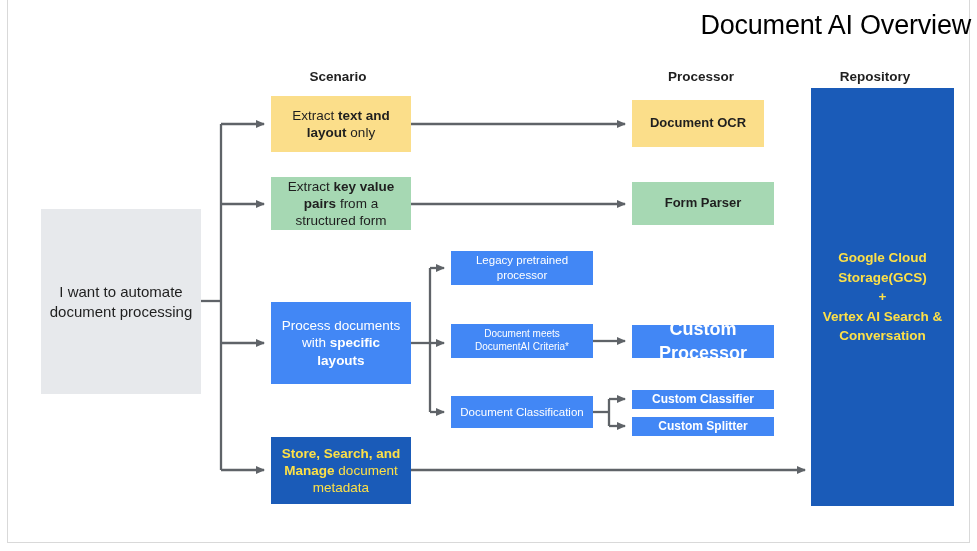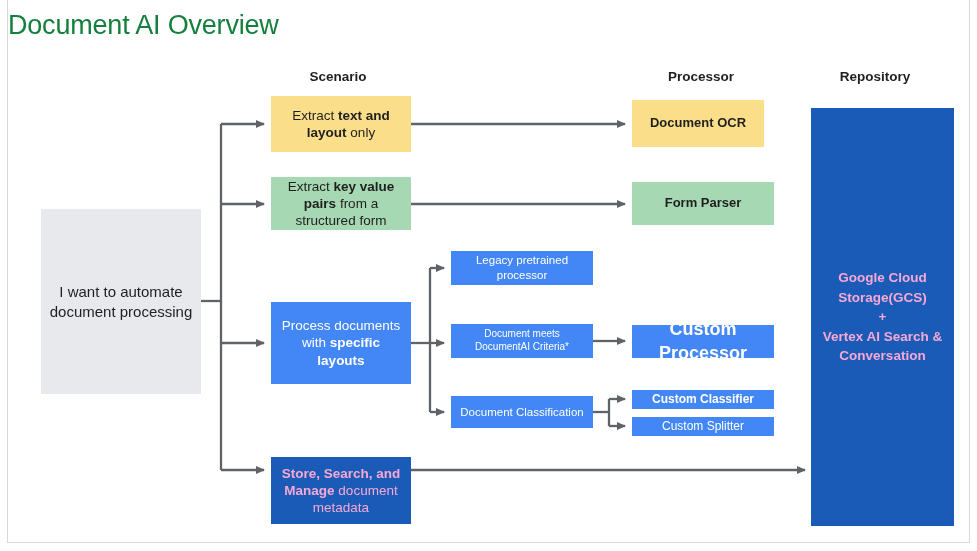--- a/index.html
+++ b/index.html
@@ -15,23 +15,23 @@
     background:#ffffff;
     border:1px solid #d9d9d9;
     border-top:none;
     box-sizing:border-box;
   }
   .abs{position:absolute;box-sizing:border-box;}
 
   
   #title{
     left:0;top:10px;width:963px;
-    text-align:left;
+    text-align:right;
     font-size:27px;
-    color:#15803d;
+    color:#000000;
     letter-spacing:-0.2px;
   }
 
   
   .col-head{
     font-size:13.5px;font-weight:bold;color:#1f1f1f;
     text-align:center;
   }
   #head-scenario{left:255px;top:69px;width:150px;}
   #head-processor{left:613px;top:69px;width:160px;}
@@ -41,21 +41,21 @@
   .node{
     display:flex;align-items:center;justify-content:center;
     text-align:center;
     line-height:1.28;
   }
   .node b{font-weight:bold;}
 
   .yellow{background:#FBDE8A;color:#1f1f1f;}
   .green{background:#A6D8B3;color:#1f1f1f;}
   .blue{background:#4287F5;color:#ffffff;}
-  .darkblue{background:#1A5BB8;color:#f9a8d4;margin-top:20px;}
+  .darkblue{background:#1A5BB8;color:#fde047;}
   .grey{background:#E7E9EC;color:#1f1f1f;}
 
   
   #start{
     left:33px;top:209px;width:160px;height:185px;
     font-size:15px;
   }
   #sc-ocr{
     left:263px;top:96px;width:140px;height:56px;
     font-size:13.5px;padding:0 10px;
@@ -97,21 +97,21 @@
   #pr-custom{
     left:624px;top:325px;width:142px;height:33px;
     font-size:18px;font-weight:bold;
   }
   #pr-classifier{
     left:624px;top:390px;width:142px;height:19px;
     font-size:12px;font-weight:bold;text-align:right;
   }
   #pr-splitter{
     left:624px;top:417px;width:142px;height:19px;
-    font-size:12px;font-weight:normal;
+    font-size:12px;font-weight:bold;
   }
 
   #repo{
     left:803px;top:88px;width:143px;height:418px;
     font-size:13.5px;font-weight:bold;line-height:1.45;
   }
 
   
   #wires{position:absolute;left:0;top:0;width:963px;height:543px;}
 </style>

